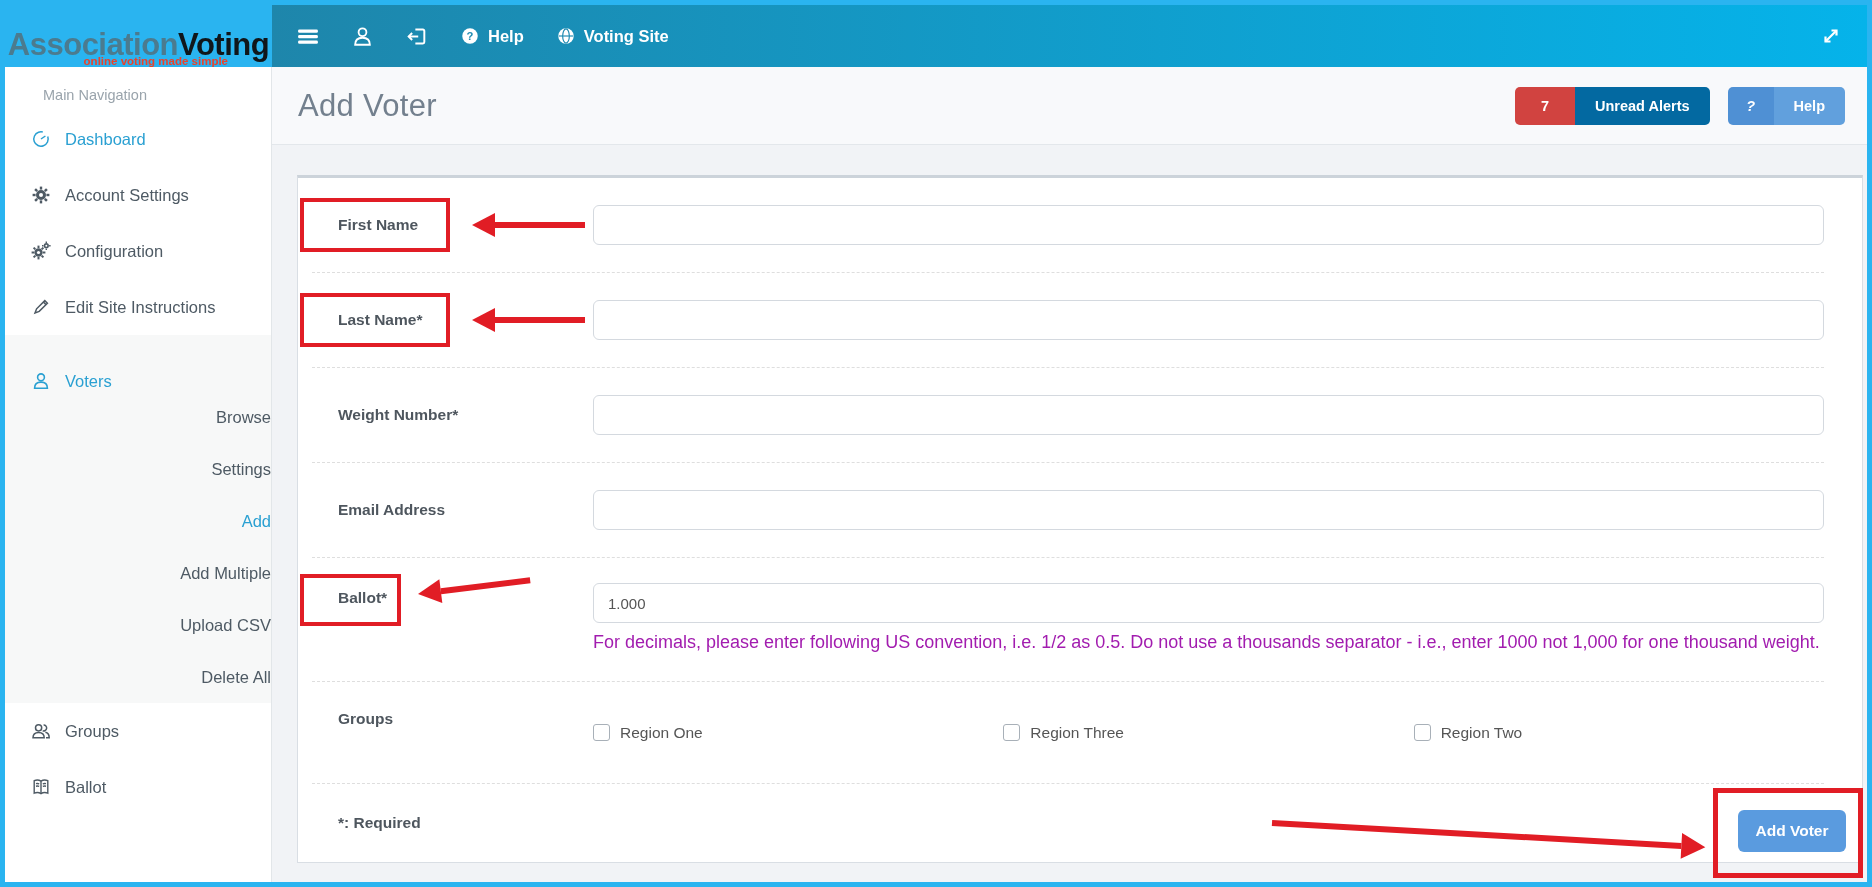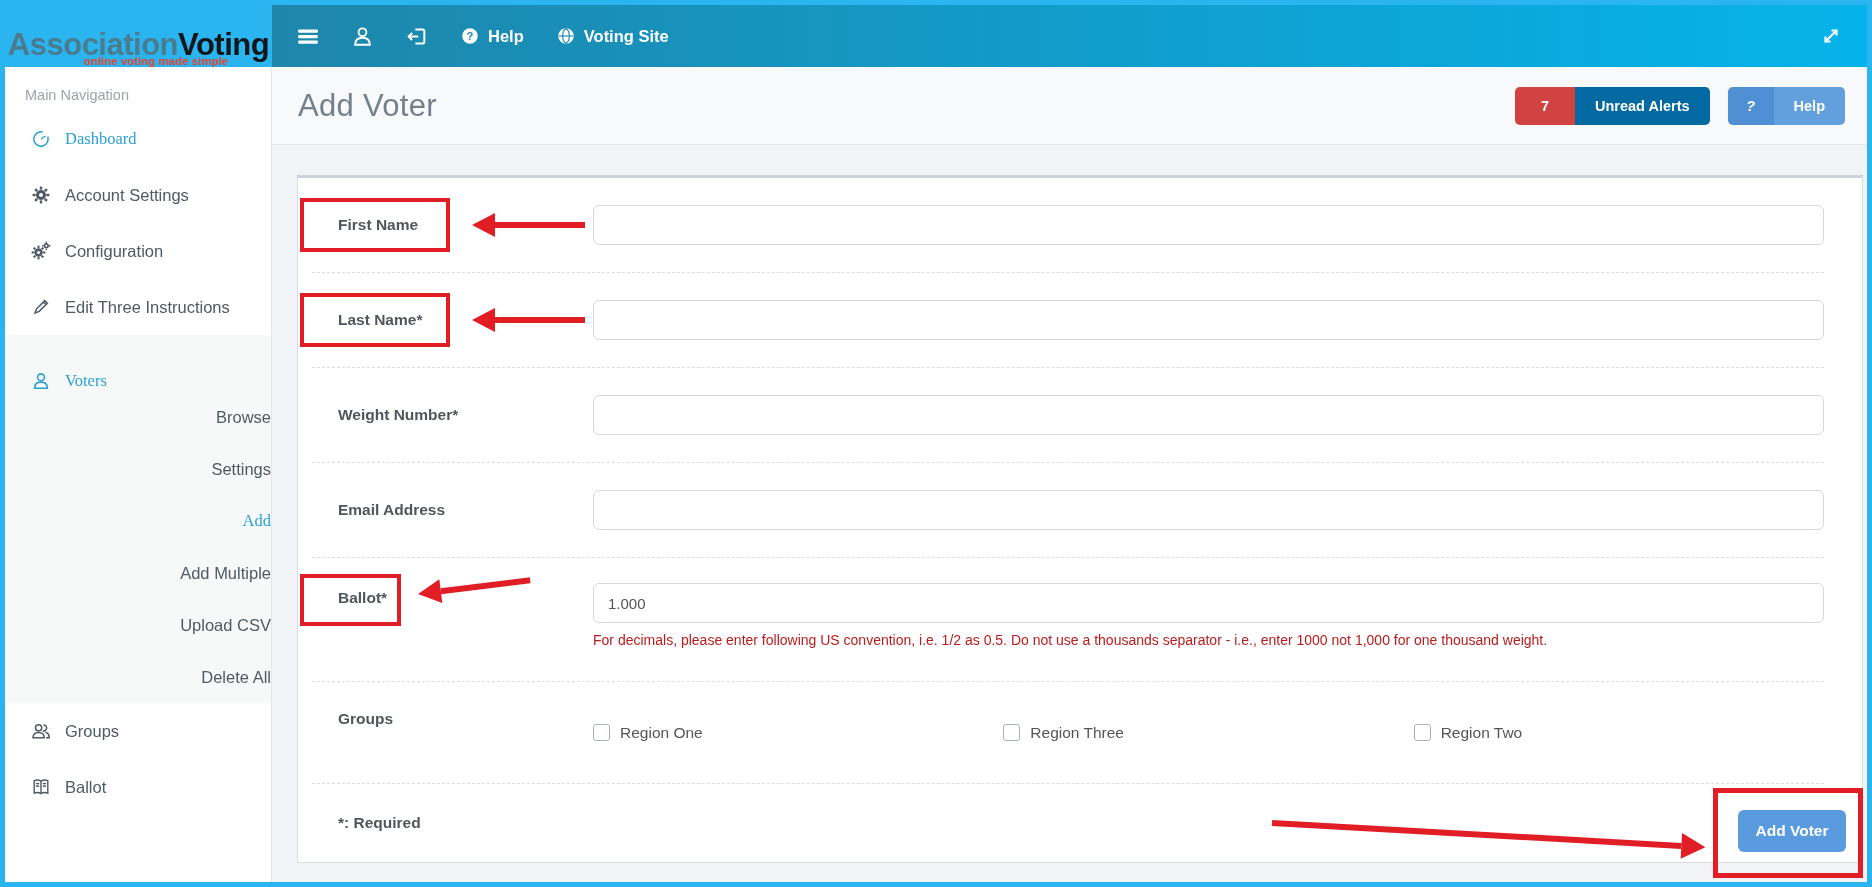--- a/index.html
+++ b/index.html
@@ -23,27 +23,27 @@
                  display:flex; align-items:center; gap:30px; padding:0 24px;
                  color:#fff; }
   .tb-icon { width:24px; height:24px; display:flex; align-items:center; justify-content:center; cursor:pointer; }
   .tb-group { display:flex; align-items:center; gap:6px; cursor:pointer;
               font-size:16.5px; font-weight:700; color:#fff; }
   .tb-spacer { flex:1; }
 
   
   .body { display:flex; height:calc(100% - 62px); }
   .sidebar { width:267px; background:#fff; border-right:1px solid #e2e6e9; }
-  .nav-label { margin:20px 0 8px 20px; color:#9aa4ac; font-size:14.5px; }
+  .nav-label { margin:20px 0 8px 38px; color:#9aa4ac; font-size:14.5px; }
   .sidebar ul { list-style:none; margin:0; padding:0; }
   .sidebar li { height:56px; display:flex; align-items:center; gap:14px;
                 padding-left:26px; font-size:16.5px; color:#4e5a64; cursor:pointer; }
   .sidebar li.sub { height:52px; padding-left:81px; background:#f7f8f8;justify-content:flex-end; }
   .sidebar li.shaded { background:#f7f8f8;align-items:flex-end; }
-  .sidebar li.blue { color:#2aa0d2;font-family:Liberation Serif, serif; }
+  .sidebar li.blue { color:#2aa0d2; }
   .sidebar li svg { flex-shrink:0; }
 
   .main { flex:1; min-width:0; background:#f1f3f6; }
   .main-header { height:78px; background:#f8f9fb; border-bottom:1px solid #e3e7eb;
                  display:flex; align-items:center; justify-content:space-between;
                  padding:0 22px 0 26px; }
   .page-title { margin:0; font-size:31px; font-weight:400; color:#73808e; letter-spacing:.3px; }
   .header-buttons { display:flex; gap:18px; }
   .hbtn { display:flex; height:38px; border-radius:5px; overflow:hidden;
           color:#fff; font-weight:700; font-size:14.5px; cursor:pointer; border:none; padding:0; }
@@ -62,21 +62,21 @@
           min-height:95px; margin-left:14px; border-bottom:1px dashed #dedede; }
   .flabel { width:281px; padding-left:26px; font-weight:700; font-size:15.5px;
             color:#4e565e; position:relative; z-index:5; }
   .fctrl { flex:1; }
   .tinput { width:100%; height:40px; border:1px solid #d4d9df; border-radius:6px;
             padding:0 14px; font-size:15px; color:#555; background:#fff;
             font-family:"Liberation Sans",sans-serif; }
   .frow.weight { min-height:124px; align-items:flex-start; }
   .frow.weight .flabel { padding-top:31px; }
   .frow.weight .fctrl { padding-top:25px; }
-  .help-text { margin-top:9px; color:#b91c1c; font-size:14px; }
+  .help-text { margin-top:9px; color:#a21caf; font-size:18px; }
   .frow.groups { min-height:102px; }
   .frow.groups .flabel { align-self:flex-start; padding-top:28px; }
   .options { display:flex; }
   .opt { flex:1; display:flex; align-items:center; gap:10px; font-size:15.5px; color:#555; cursor:pointer; }
   .opt input { appearance:none; -webkit-appearance:none; width:17px; height:17px;
                border:1.5px solid #a8b0b8; border-radius:3px; background:#fff; margin:0; cursor:pointer; }
   .frow.footer { min-height:78px; border-bottom:none; }
   .submit-btn { position:absolute; right:16px; bottom:10px; width:108px; height:42px;
                 background:#5a9bdf; color:#fff; border:none; border-radius:6px;
                 font-size:15.5px; font-weight:700; cursor:pointer;
@@ -223,21 +223,21 @@
               </g>
               <circle cx="15.3" cy="4.7" r="1" fill="#fff"></circle>
             </svg>
           <span>Configuration</span>
         </li>
         <li>
           <svg width="20" height="20" viewBox="0 0 20 20" fill="none" stroke="currentColor" stroke-width="1.5">
               <path d="M4 16 L5.6 11.8 L13.8 3.6 L16.4 6.2 L8.2 14.4 L4 16 Z"></path>
               <line x1="12.4" y1="5" x2="15" y2="7.6"></line>
             </svg>
-          <span>Edit Three Instructions</span>
+          <span>Edit Site Instructions</span>
         </li>
         <li class="blue shaded">
           <svg width="20" height="20" viewBox="0 0 20 20" fill="none" stroke="currentColor" stroke-width="1.6">
               <circle cx="10" cy="6.3" r="3.4"></circle>
               <path d="M3.6 17.2 C3.6 12.6 6.4 11.1 10 11.1 C13.6 11.1 16.4 12.6 16.4 17.2 Z"></path>
             </svg>
           <span>Voters</span>
         </li>
         <li class="sub">
             <span>Browse</span>

